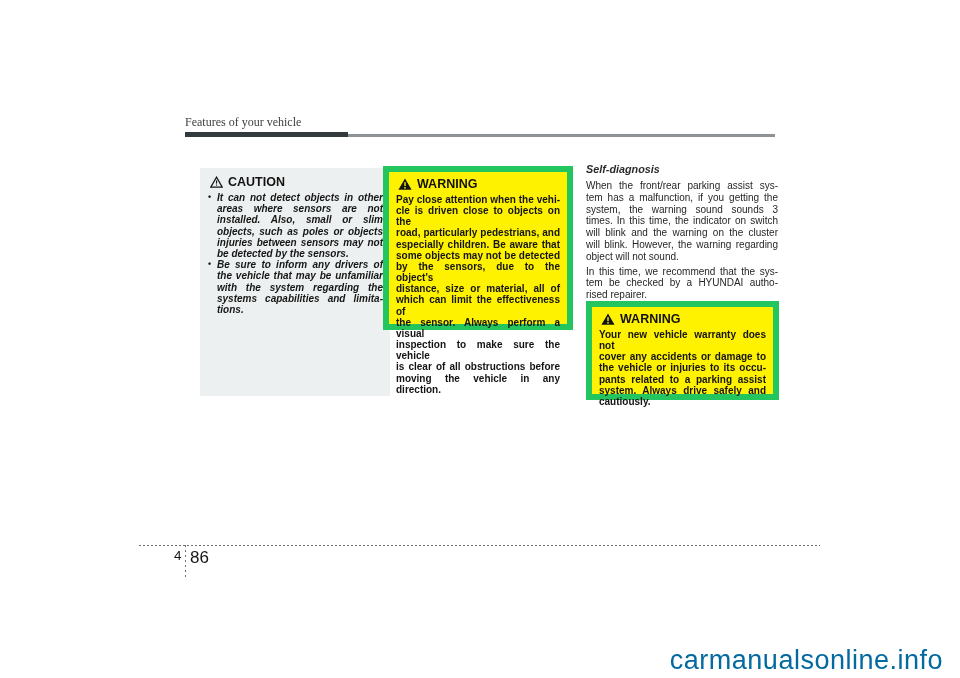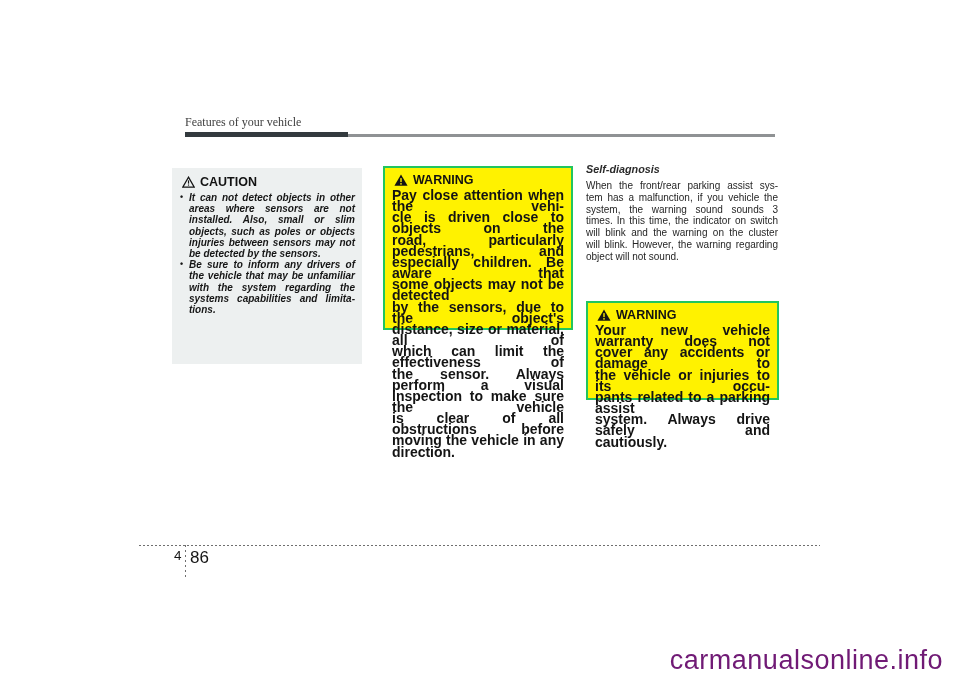--- a/index.html
+++ b/index.html
@@ -6,36 +6,36 @@
   body{width:960px;height:678px;position:relative;background:#ffffff;overflow:hidden;
        font-family:"Liberation Sans",sans-serif;}
 
   
   .hdr-title{position:absolute;left:185px;top:114px;font-family:"Liberation Serif",serif;
              font-size:12px;line-height:16px;color:#3e3e3e;white-space:nowrap;}
   .bar-dark{position:absolute;left:185px;top:132px;width:163px;height:5px;background:#333a3e;}
   .bar-gray{position:absolute;left:348px;top:134px;width:427px;height:2.5px;background:#8f9294;}
 
   
-  .caution-box{position:absolute;left:172px;top:168px;width:190px;height:196px;
+  .caution-box{position:absolute;left:200px;top:168px;width:190px;height:228px;
                box-sizing:border-box;padding:7px 7px 5px 8px;background:#edf0f0;}
   .box-title{display:flex;align-items:center;gap:5px;font-weight:bold;font-size:12.5px;
              color:#121212;margin:0 0 3px 2px;white-space:nowrap;}
   .c-item{display:flex;}
   .c-bullet{flex:none;width:9px;font-size:9px;line-height:11.2px;font-weight:bold;color:#161616;}
   .c-text{flex:1;min-width:0;}
   .c-body .jl{font-style:italic;font-weight:bold;font-size:10px;line-height:11.2px;color:#161616;}
 
   
-  .warn-box{position:absolute;background:#fff200;border:2px solid #22c55e;box-sizing:border-box;
+  .warn-box{position:absolute;background:#fff200;border:6px solid #22c55e;box-sizing:border-box;
             padding:5px 7px 4px 7px;}
   .warn-center{left:383px;top:166px;width:190px;height:164px;}
   .warn-right{left:586px;top:301px;width:193px;height:99px;}
   .w-body{margin-top:2px;}
-  .w-body .jl{font-weight:bold;font-size:14px;line-height:11.15px;color:#141414;}
+  .w-body .jl{font-weight:bold;font-size:10px;line-height:11.15px;color:#141414;}
 
   
   .jl{text-align:justify;text-align-last:justify;white-space:normal;}
   .jl.last{text-align-last:auto;}
 
   
   .right-col{position:absolute;left:586px;top:163px;width:192px;}
   .sd-heading{font-weight:bold;font-style:italic;font-size:10.8px;line-height:13px;
               color:#2b2b2b;margin:0 0 4px 0;}
   .sd-p{margin:0 0 3px 0;}
@@ -129,26 +129,31 @@
         <div class="jl">is clear of all obstructions before</div>
         <div class="jl last">moving the vehicle in any direction.</div>
       </div>
   </section>
 
   <section class="right-col">
     <div class="sd-heading">Self-diagnosis</div>
     <div class="sd-body">
         <div class="sd-p">
           <div class="jl">When the front/rear parking assist sys-</div>
-          <div class="jl">tem has a malfunction, if you vehicle the</div>
+          <div class="jl">tem has a malfunction, if you getting the</div>
           <div class="jl">system, the warning sound sounds 3</div>
           <div class="jl">times. In this time, the indicator on switch</div>
           <div class="jl">will blink and the warning on the cluster</div>
           <div class="jl">will blink. However, the warning regarding</div>
           <div class="jl last">object will not sound.</div>
+        </div>
+        <div class="sd-p">
+          <div class="jl">In this time, we recommend that the sys-</div>
+          <div class="jl">tem be checked by a HYUNDAI autho-</div>
+          <div class="jl last">rised repairer.</div>
         </div>
       </div>
   </section>
 
   <section class="warn-box warn-right" style="background: rgb(255, 242, 0);">
     <div class="box-title">
       <span class="icon">
         <svg width="14" height="12" viewBox="0 0 24 21">
           <path d="M12 1 L23.5 20.5 H0.5 Z" fill="#141414"></path>
           <rect x="10.8" y="7.2" width="2.4" height="7" fill="#fff200"></rect>
@@ -165,15 +170,15 @@
         <div class="jl">system. Always drive safely and</div>
         <div class="jl last">cautiously.</div>
       </div>
   </section>
 
   <div class="dash-h"></div>
   <div class="dash-v"></div>
   <div class="pg-chap">4</div>
   <div class="pg-num">86</div>
 
-  <div class="watermark" style="color: #701a75;">carmanualsonline.info</div>
+  <div class="watermark" style="color: #0369a1;">carmanualsonline.info</div>
 
 </div>
 
 </body></html>

